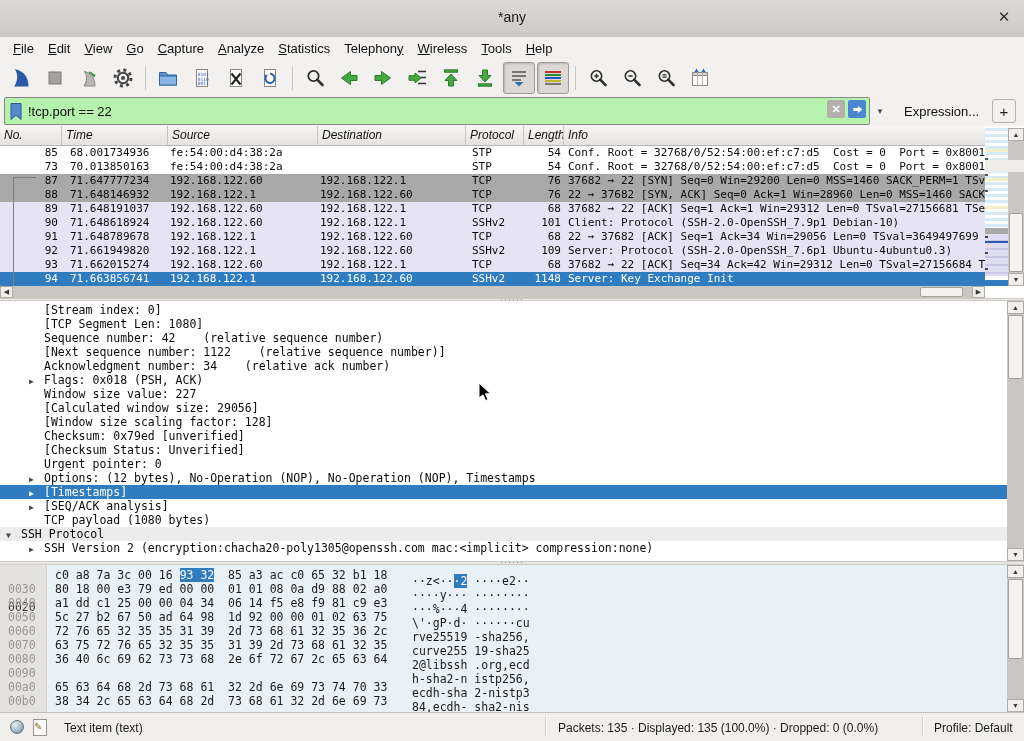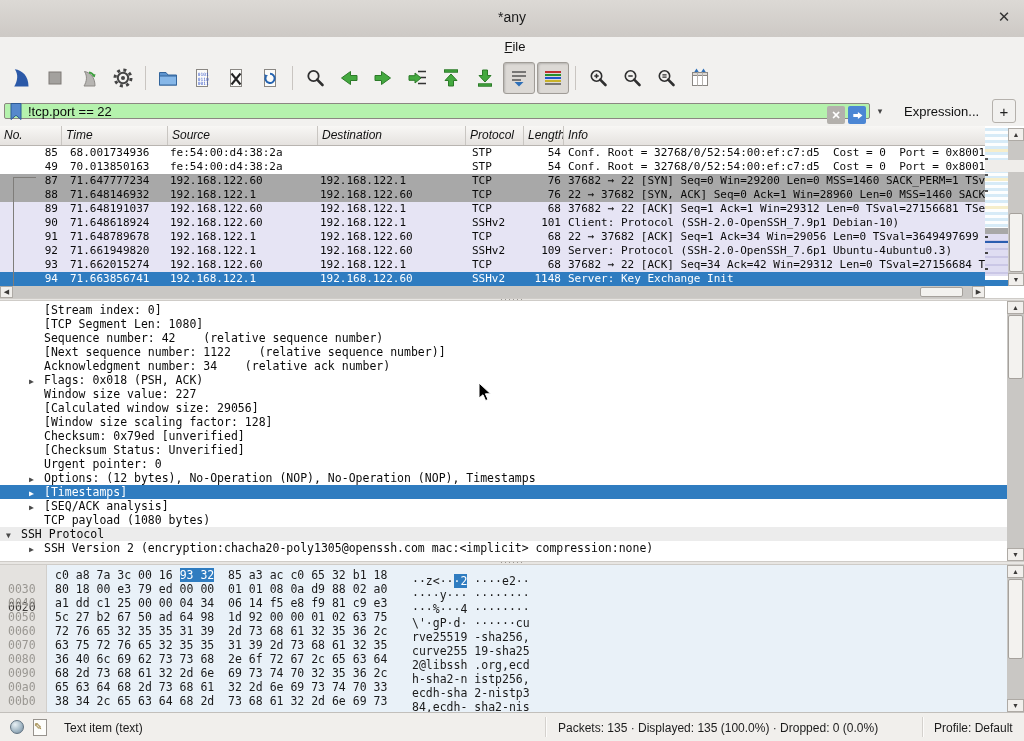--- a/index.html
+++ b/index.html
@@ -2,31 +2,31 @@
 <html><head>
 <meta charset="utf-8">
 <style>
   html,body{margin:0;padding:0;background:#555;}
   #app{position:relative;width:1024px;height:741px;background:#f1efec;font-family:"Liberation Sans",sans-serif;overflow:hidden;}
   
   .titlebar{position:absolute;left:0;top:0;width:1024px;height:37px;background:linear-gradient(#dcd9d5,#cdc9c5);border-bottom:1px solid #b2aeaa;}
   .title{position:absolute;left:0;right:0;top:9px;text-align:center;font-size:14px;color:#1a1a1a;}
   .closebtn{position:absolute;right:10px;top:8px;font-size:15px;color:#333;width:20px;text-align:center;cursor:default;}
   
-  .menubar{position:absolute;top:37px;left:0;right:0;height:22px;background:#f2f1ef;display:flex;align-items:center;padding-left:6px;font-size:13px;flex-direction:column;}
+  .menubar{position:absolute;top:37px;left:0;right:0;height:22px;background:#f2f1ef;display:flex;align-items:center;padding-left:6px;font-size:13px;}
   .mitem{padding:2px 7px;color:#111;white-space:nowrap;}
   .mn{text-decoration:underline;}
   
   .toolbar{position:absolute;top:59px;left:0;right:0;height:37px;background:#f2f1ef;border-bottom:1px solid #c2beba;display:flex;align-items:center;padding-left:4px;}
   .tbtn{width:30px;height:30px;display:flex;align-items:center;justify-content:center;margin:0 1px;border:1px solid transparent;border-radius:3px;}
   .tbtn.pressed{background:#dcd9d5;border:1px solid #a09c97;box-shadow:inset 1px 1px 2px rgba(0,0,0,.18);}
   .tsep{width:1px;height:24px;background:#c9c5c1;margin:0 5px;}
   
   .filterbar{position:absolute;top:96px;left:0;right:0;height:30px;background:#f2f1ef;display:flex;align-items:center;padding-left:4px;border-bottom:1px solid #d5d2ce;}
-  .fwrap{position:relative;width:866px;height:16px;background:#b5f2ad;border:1px solid #8b8781;border-radius:2px;display:flex;align-items:center;box-sizing:border-box;}
+  .fwrap{position:relative;width:866px;height:28px;background:#b5f2ad;border:1px solid #8b8781;border-radius:2px;display:flex;align-items:center;box-sizing:border-box;}
   .ftext{font-size:13px;color:#0a0a0a;margin-left:5px;white-space:pre;}
   .fclear{position:absolute;right:24px;top:2px;width:18px;height:18px;background:#b3b0ac;border-radius:2px;color:#fff;font-size:11px;font-weight:bold;display:flex;align-items:center;justify-content:center;}
   .fapply{position:absolute;right:3px;top:2px;width:18px;height:18px;background:#4b86d4;border-radius:2px;display:flex;align-items:center;justify-content:center;}
   .fcaret{width:16px;text-align:center;color:#444;font-size:9px;margin-left:2px;}
   .fexpr{font-size:13px;color:#111;margin-left:16px;}
   .fplus{margin-left:auto;margin-right:8px;width:22px;height:22px;border:1px solid #b5b1ac;border-radius:3px;display:flex;align-items:center;justify-content:center;font-size:15px;color:#222;background:#f2f1ef;}
   
   .plist{position:absolute;top:126px;left:0;right:0;height:172px;background:#fff;}
   .phead{position:absolute;top:0;left:0;width:985px;height:20px;background:linear-gradient(#f8f7f5,#e5e2df);border-bottom:1px solid #b8b4b0;display:grid;grid-template-columns:62px 106px 150px 148px 58px 40px auto;font-size:12px;color:#111;box-sizing:border-box;}
   .phc{border-right:1px solid #c9c6c2;padding:2px 2px 0 4px;overflow:hidden;white-space:nowrap;font-style:italic;}
@@ -314,21 +314,21 @@
       <span class="phc cn" style="text-align:left;">No.</span>
       <span class="phc">Time</span>
       <span class="phc">Source</span>
       <span class="phc">Destination</span>
       <span class="phc">Protocol</span>
       <span class="phc">Length</span>
       <span class="phc" style="border-right:none;">Info</span>
     </div>
     <div class="prows">
       <div class="prow w"><span class="cn">85</span><span class="ct">68.001734936</span><span class="cs">fe:54:00:d4:38:2a</span><span class="cd"></span><span class="cp">STP</span><span class="cl">54</span><span class="ci">Conf. Root = 32768/0/52:54:00:ef:c7:d5  Cost = 0  Port = 0x8001</span></div>
-      <div class="prow w"><span class="cn">49</span><span class="ct">70.013850163</span><span class="cs">fe:54:00:d4:38:2a</span><span class="cd"></span><span class="cp">STP</span><span class="cl">54</span><span class="ci">Conf. Root = 32768/0/52:54:00:ef:c7:d5  Cost = 0  Port = 0x8001</span></div>
+      <div class="prow w"><span class="cn">73</span><span class="ct">70.013850163</span><span class="cs">fe:54:00:d4:38:2a</span><span class="cd"></span><span class="cp">STP</span><span class="cl">54</span><span class="ci">Conf. Root = 32768/0/52:54:00:ef:c7:d5  Cost = 0  Port = 0x8001</span></div>
       <div class="prow g"><span class="cn">87</span><span class="ct">71.647777234</span><span class="cs">192.168.122.60</span><span class="cd">192.168.122.1</span><span class="cp">TCP</span><span class="cl">76</span><span class="ci">37682 → 22 [SYN] Seq=0 Win=29200 Len=0 MSS=1460 SACK_PERM=1 TSval=27156680 TSecr=0 WS=128</span></div>
       <div class="prow g"><span class="cn">88</span><span class="ct">71.648146932</span><span class="cs">192.168.122.1</span><span class="cd">192.168.122.60</span><span class="cp">TCP</span><span class="cl">76</span><span class="ci">22 → 37682 [SYN, ACK] Seq=0 Ack=1 Win=28960 Len=0 MSS=1460 SACK_PERM=1 TSval=3649497698 TSecr=27156680 WS=128</span></div>
       <div class="prow l"><span class="cn">89</span><span class="ct">71.648191037</span><span class="cs">192.168.122.60</span><span class="cd">192.168.122.1</span><span class="cp">TCP</span><span class="cl">68</span><span class="ci">37682 → 22 [ACK] Seq=1 Ack=1 Win=29312 Len=0 TSval=27156681 TSecr=3649497698</span></div>
       <div class="prow l"><span class="cn">90</span><span class="ct">71.648618924</span><span class="cs">192.168.122.60</span><span class="cd">192.168.122.1</span><span class="cp">SSHv2</span><span class="cl">101</span><span class="ci">Client: Protocol (SSH-2.0-OpenSSH_7.9p1 Debian-10)</span></div>
       <div class="prow l"><span class="cn">91</span><span class="ct">71.648789678</span><span class="cs">192.168.122.1</span><span class="cd">192.168.122.60</span><span class="cp">TCP</span><span class="cl">68</span><span class="ci">22 → 37682 [ACK] Seq=1 Ack=34 Win=29056 Len=0 TSval=3649497699 TSecr=27156681</span></div>
       <div class="prow l"><span class="cn">92</span><span class="ct">71.661949820</span><span class="cs">192.168.122.1</span><span class="cd">192.168.122.60</span><span class="cp">SSHv2</span><span class="cl">109</span><span class="ci">Server: Protocol (SSH-2.0-OpenSSH_7.6p1 Ubuntu-4ubuntu0.3)</span></div>
       <div class="prow l"><span class="cn">93</span><span class="ct">71.662015274</span><span class="cs">192.168.122.60</span><span class="cd">192.168.122.1</span><span class="cp">TCP</span><span class="cl">68</span><span class="ci">37682 → 22 [ACK] Seq=34 Ack=42 Win=29312 Len=0 TSval=27156684 TSecr=3649497710</span></div>
       <div class="prow s"><span class="cn">94</span><span class="ct">71.663856741</span><span class="cs">192.168.122.1</span><span class="cd">192.168.122.60</span><span class="cp">SSHv2</span><span class="cl">1148</span><span class="ci">Server: Key Exchange Init</span></div>
     </div>
     <div class="convtick"></div>
@@ -400,21 +400,21 @@
   <div class="hexpane">
     <div class="hxstrip"></div>
     <div class="hxrows">
       <div class="hxrow"><span class="ho dark">0020</span><span class="hh"><span>c0 a8 7a 3c 00 16 </span><span class="hl">93 32</span><span>  85 a3 ac c0 65 32 b1 18</span></span><span class="ha"><span>··z&lt;··</span><span class="hl">·2</span><span> ····e2··</span></span></div>
       <div class="hxrow"><span class="ho">0030</span><span class="hh"><span>80 18 00 e3 79 ed 00 00  01 01 08 0a d9 88 02 a0</span></span><span class="ha"><span>····y··· ········</span></span></div>
       <div class="hxrow"><span class="ho">0040</span><span class="hh"><span>a1 dd c1 25 00 00 04 34  06 14 f5 e8 f9 81 c9 e3</span></span><span class="ha"><span>···%···4 ········</span></span></div>
       <div class="hxrow"><span class="ho">0050</span><span class="hh"><span>5c 27 b2 67 50 ad 64 98  1d 92 00 00 01 02 63 75</span></span><span class="ha"><span>\'·gP·d· ······cu</span></span></div>
       <div class="hxrow"><span class="ho">0060</span><span class="hh"><span>72 76 65 32 35 35 31 39  2d 73 68 61 32 35 36 2c</span></span><span class="ha"><span>rve25519 -sha256,</span></span></div>
       <div class="hxrow"><span class="ho">0070</span><span class="hh"><span>63 75 72 76 65 32 35 35  31 39 2d 73 68 61 32 35</span></span><span class="ha"><span>curve255 19-sha25</span></span></div>
       <div class="hxrow"><span class="ho">0080</span><span class="hh"><span>36 40 6c 69 62 73 73 68  2e 6f 72 67 2c 65 63 64</span></span><span class="ha"><span>2@libssh .org,ecd</span></span></div>
-      <div class="hxrow"><span class="ho">0090</span><span class="hh"><span>68 2d 73 68 61 32 2d 6e  69 73 74 70 32 35 36 2c</span></span><span class="ha"><span>h-sha2-n istp256,</span></span></div>
+      <div class="hxrow"><span class="ho">0090</span><span class="ha"><span>h-sha2-n istp256,</span></span></div>
       <div class="hxrow"><span class="ho">00a0</span><span class="hh"><span>65 63 64 68 2d 73 68 61  32 2d 6e 69 73 74 70 33</span></span><span class="ha"><span>ecdh-sha 2-nistp3</span></span></div>
       <div class="hxrow"><span class="ho">00b0</span><span class="hh"><span>38 34 2c 65 63 64 68 2d  73 68 61 32 2d 6e 69 73</span></span><span class="ha"><span>84,ecdh- sha2-nis</span></span></div>
     </div>
     <div class="sb" style="right:0;top:0;width:17px;height:147px;">
       <div class="ar ar-up" style="top:0;"></div>
       <div class="th" style="top:14px;height:80px;"></div>
       <div class="ar ar-dn" style="bottom:0;"></div>
     </div>
   </div>
 

